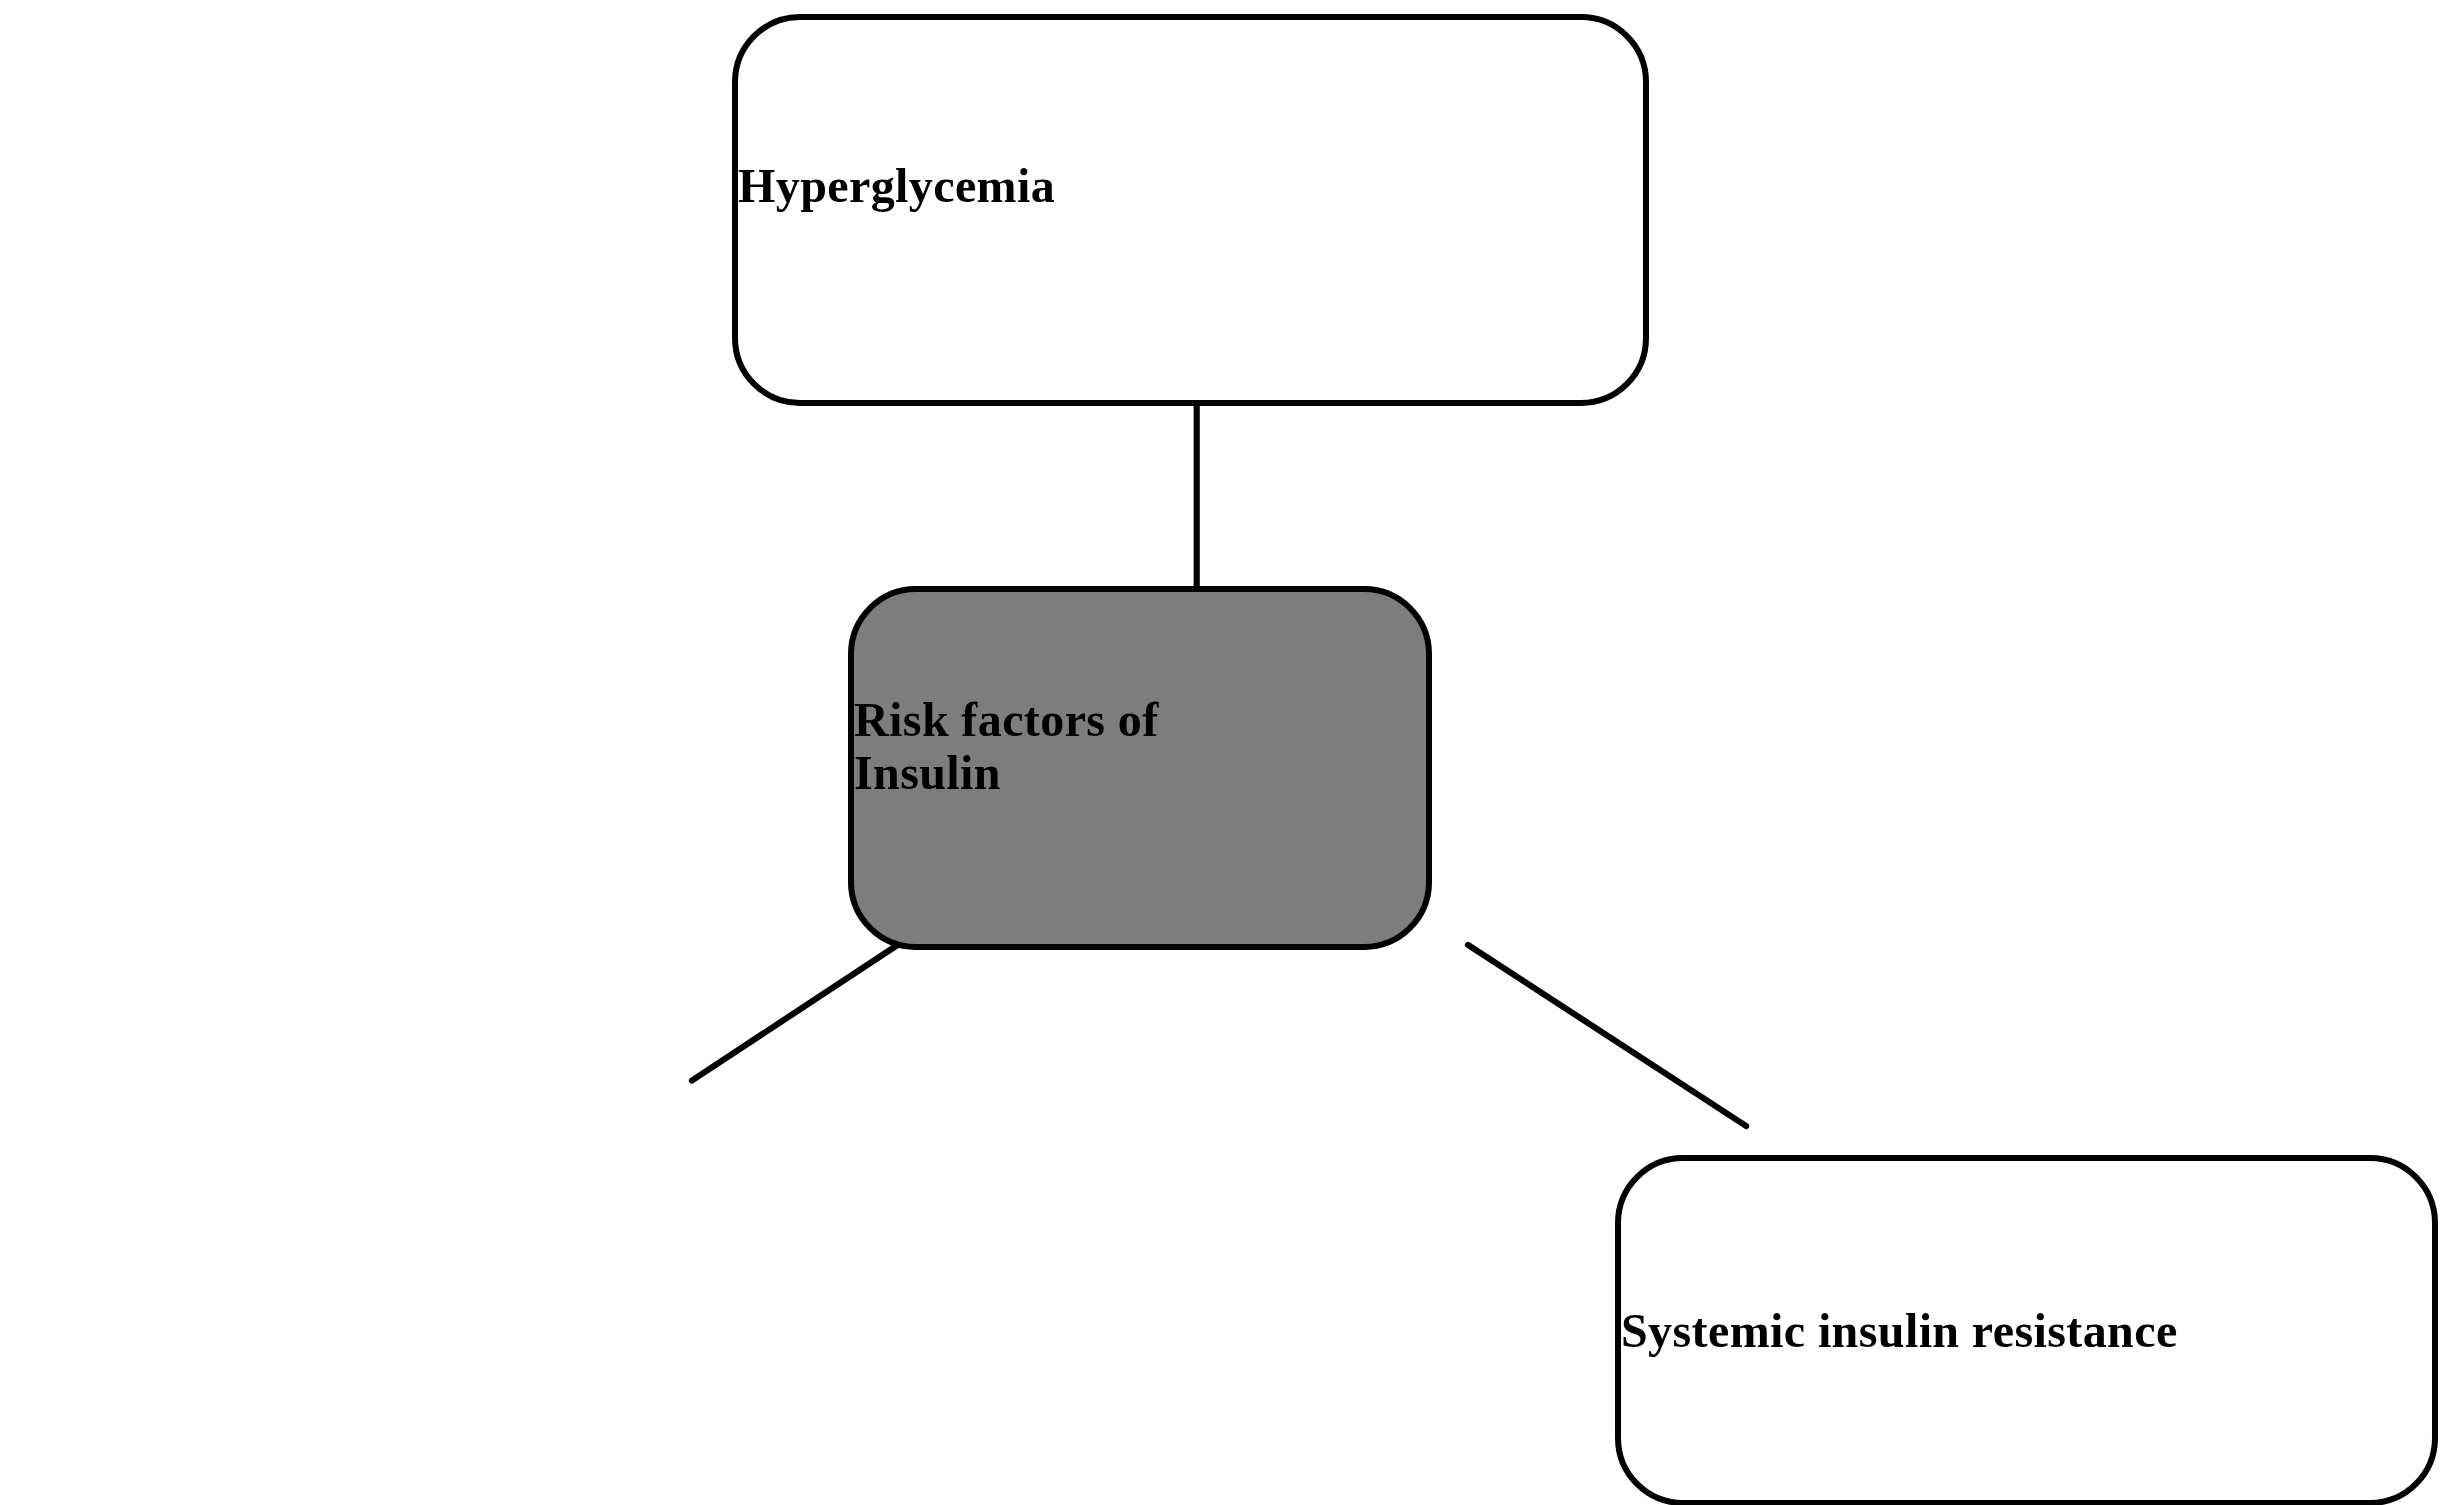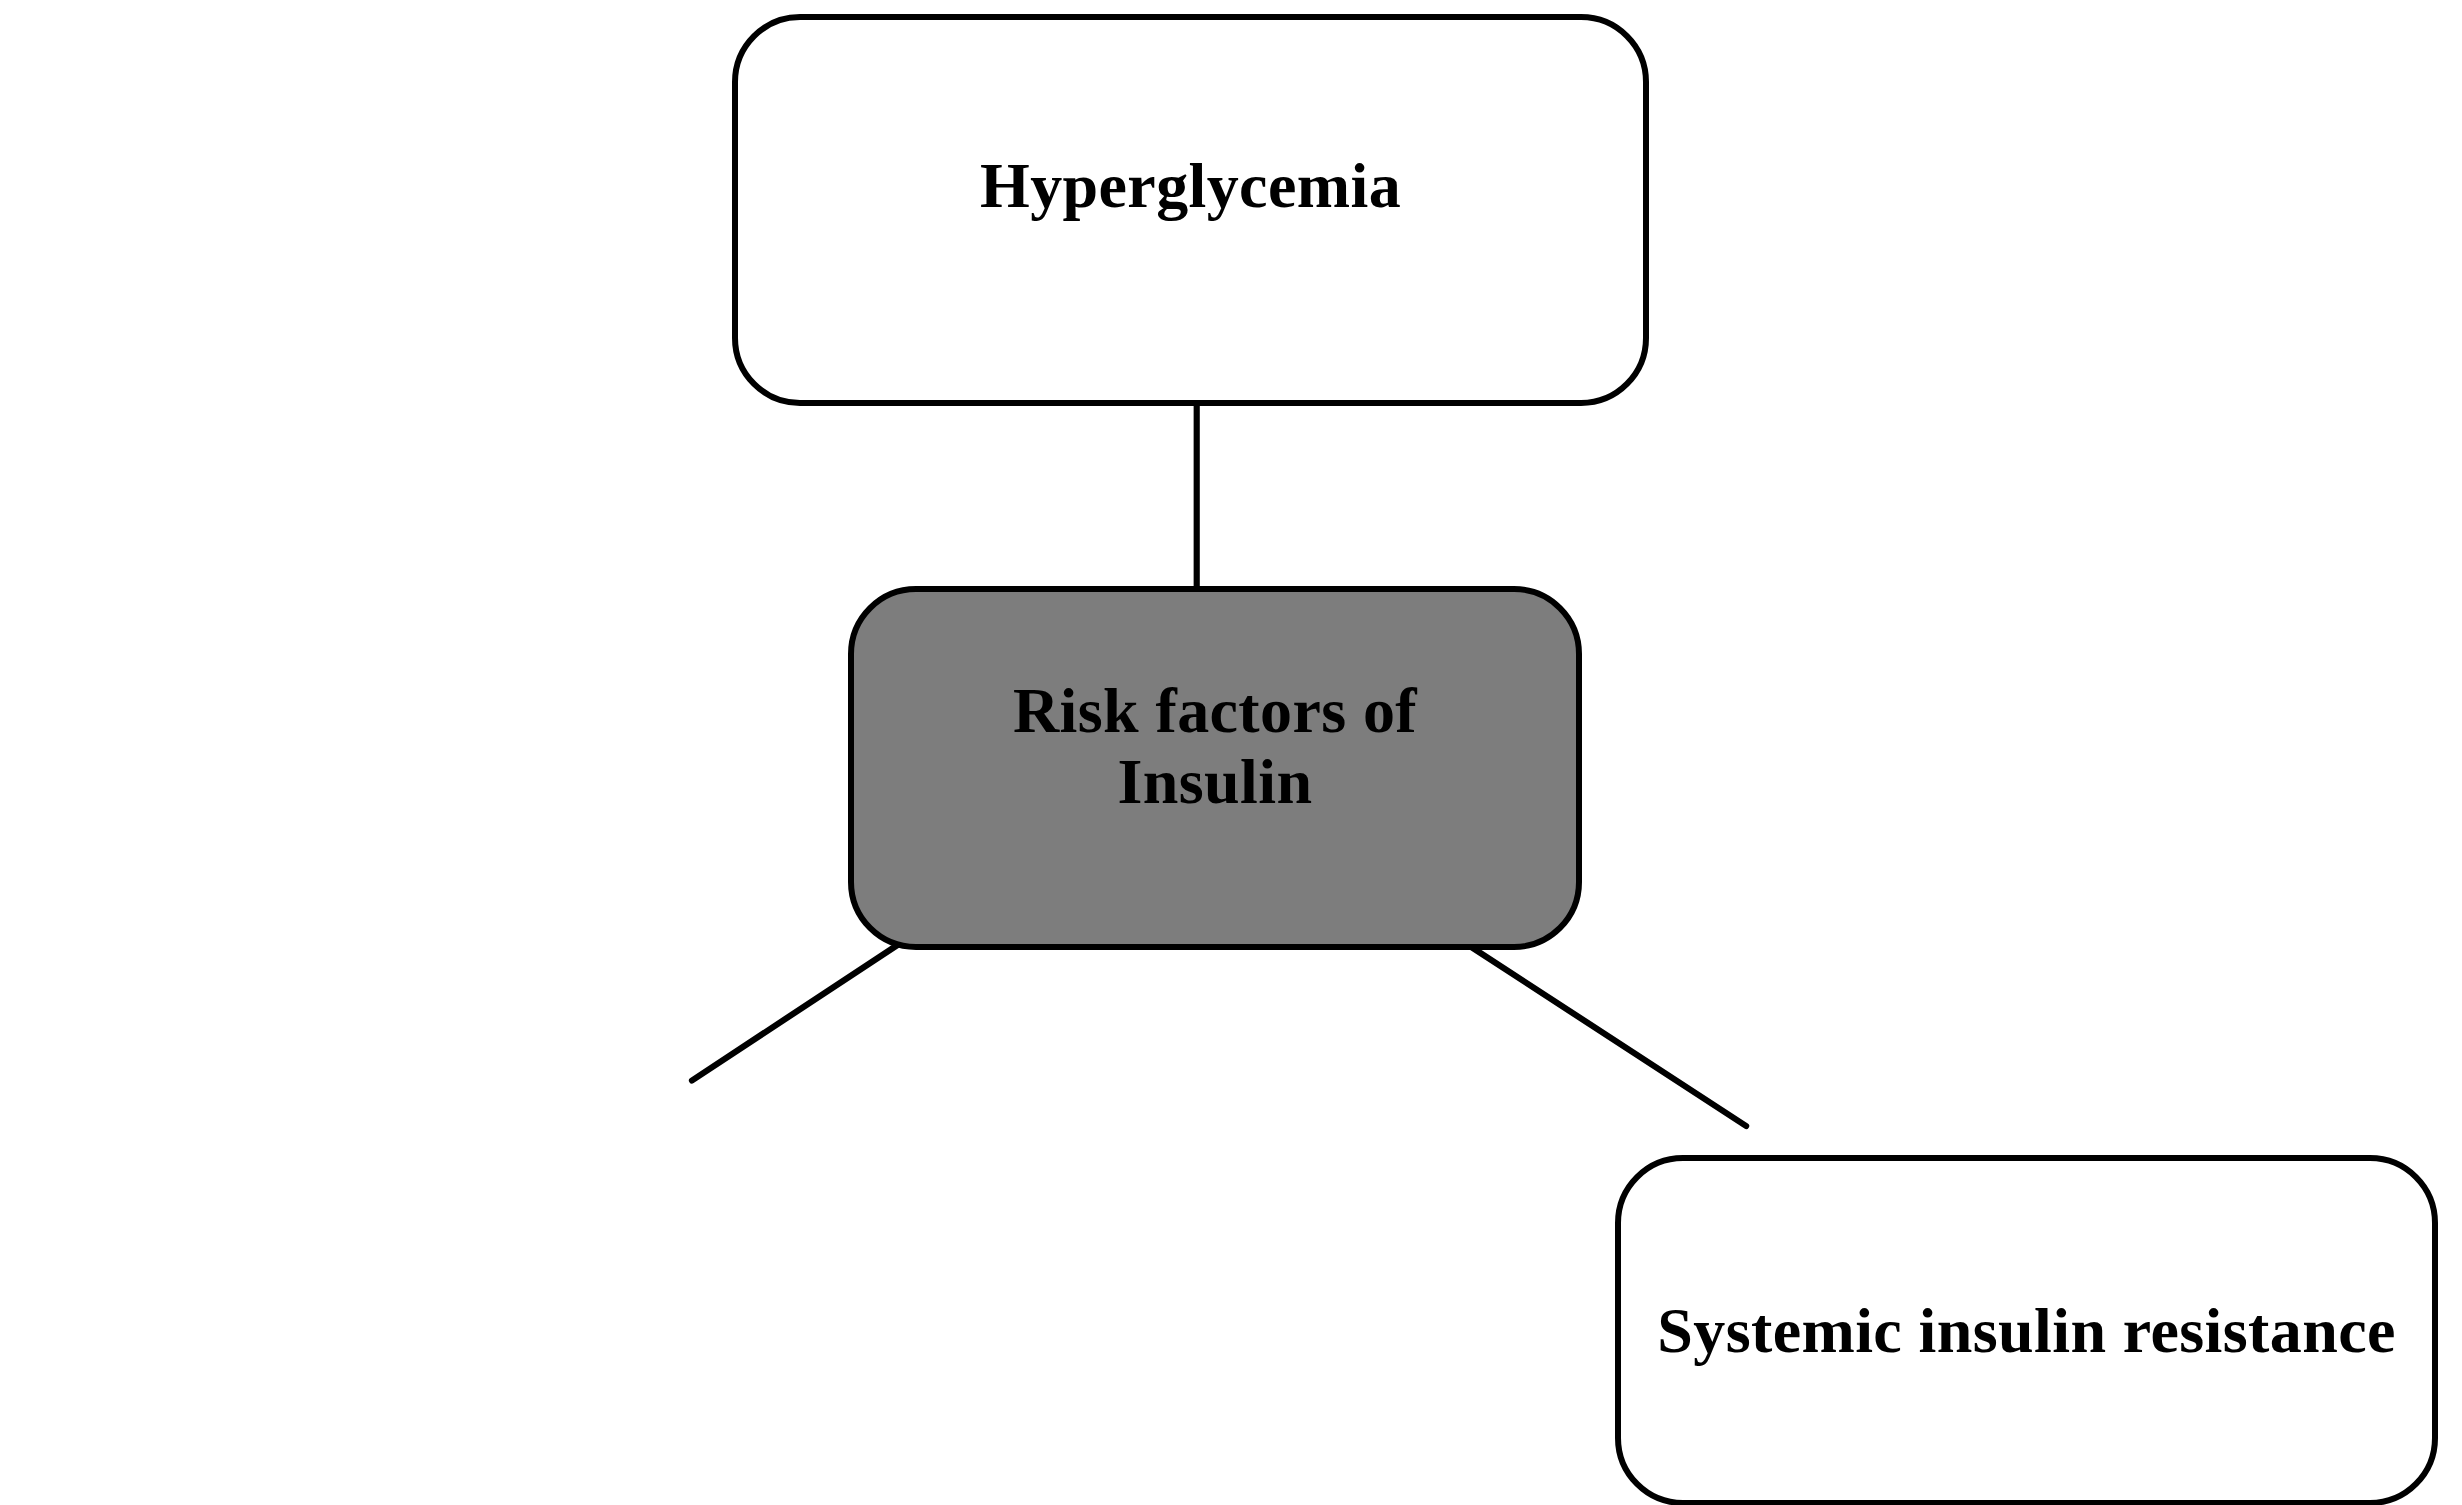--- a/index.html
+++ b/index.html
@@ -23,35 +23,35 @@
     height: 1506px;
   }
   .node {
     position: absolute;
     box-sizing: border-box;
     border: 6.2px solid #000000;
     border-radius: 68px;
     background: #ffffff;
     display: flex;
     flex-direction: column;
-    align-items: center;
+    align-items: flex-start;
     justify-content: center;
     text-align: center;
     font-weight: bold;
-    font-size: 64px;
+    font-size: 48px;
     line-height: 1.12;
     color: #000000;
     letter-spacing: 0.4px;
   }
   #node-hyperglycemia {
     left: 732px; top: 14px; width: 917px; height: 392px;
     padding-bottom: 49px;
   }
   #node-risk-factors {
-    left: 848px; top: 586px; width: 734px; height: 364px;
+    left: 848px; top: 586px; width: 584px; height: 364px;
     padding-bottom: 43px;
     line-height: 1.1;
   }
   #node-insulin-metabolic {
     left: 17px; top: 1079px; width: 759px; height: 374px;
     padding-bottom: 31px;
     line-height: 1.22;
   }
   #node-systemic-insulin {
     left: 1615px; top: 1123px; width: 823px; height: 351px; margin-top: 32px;

